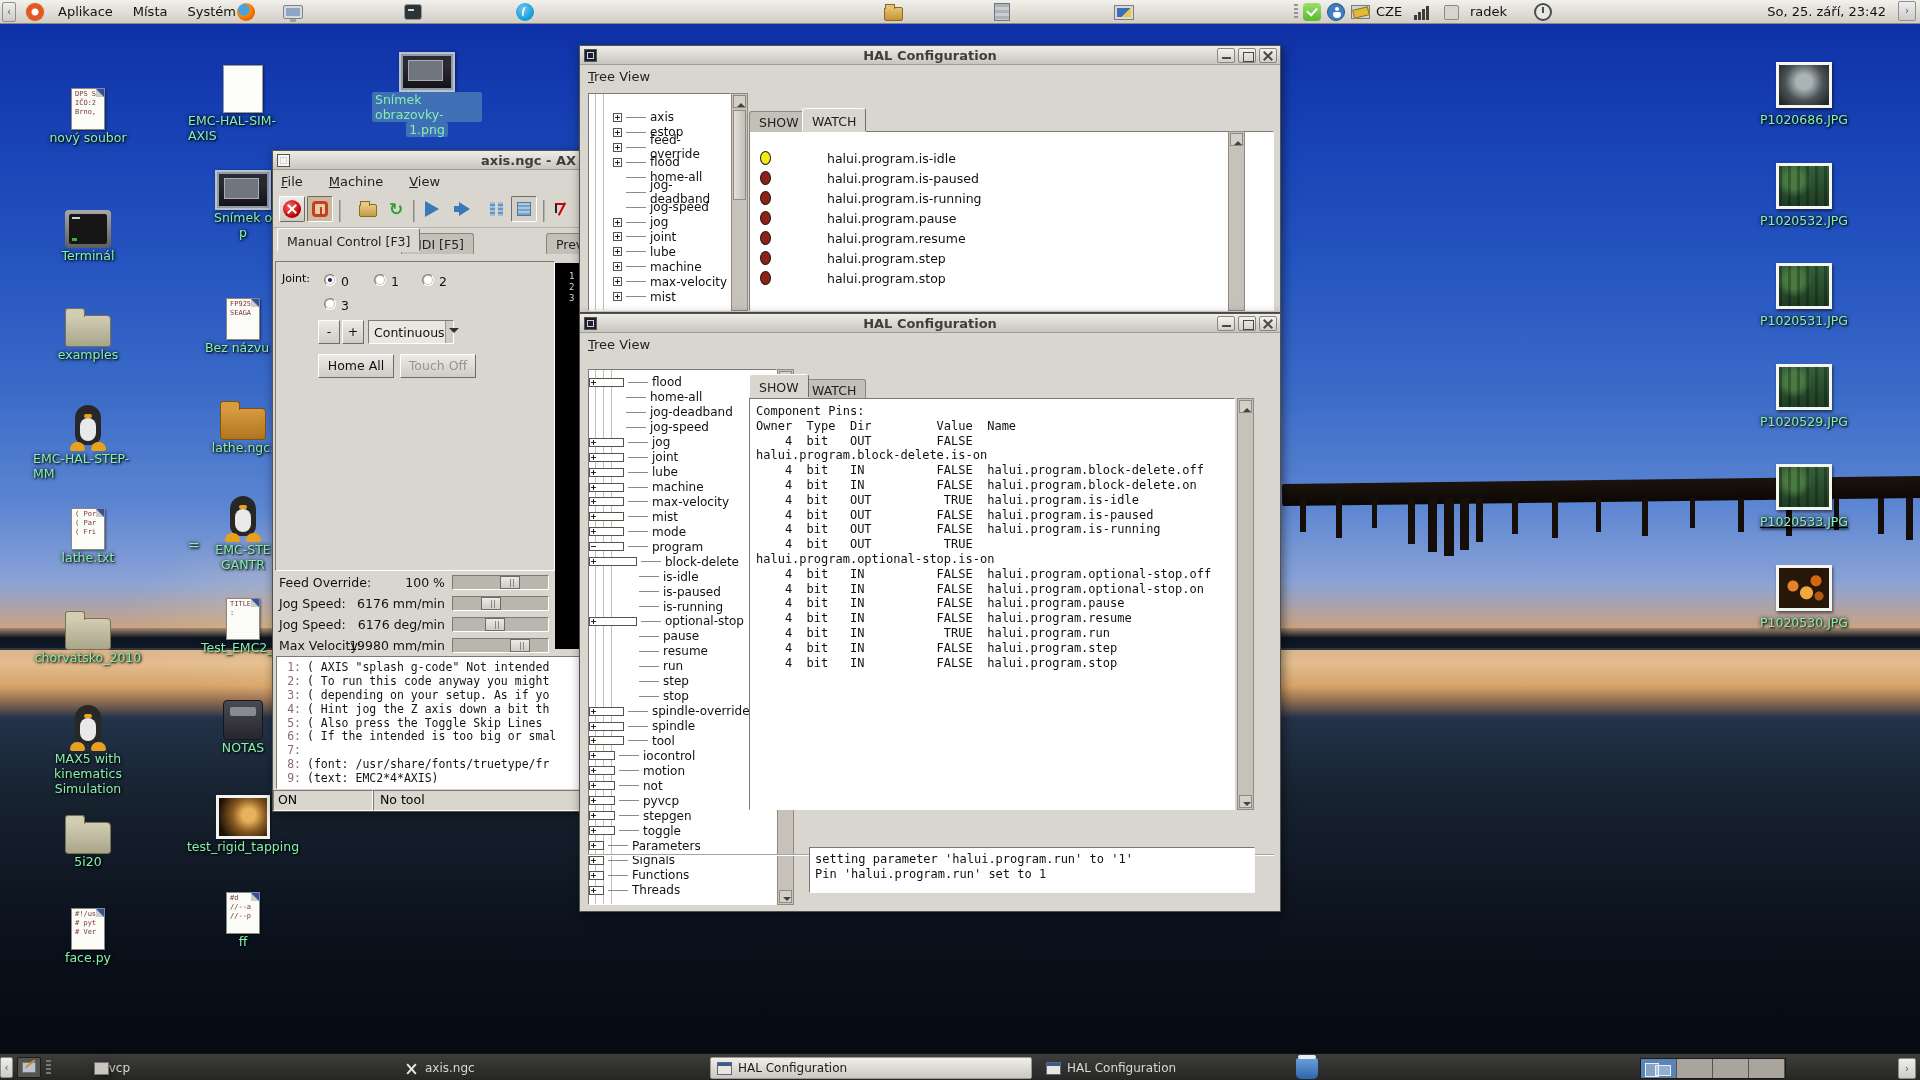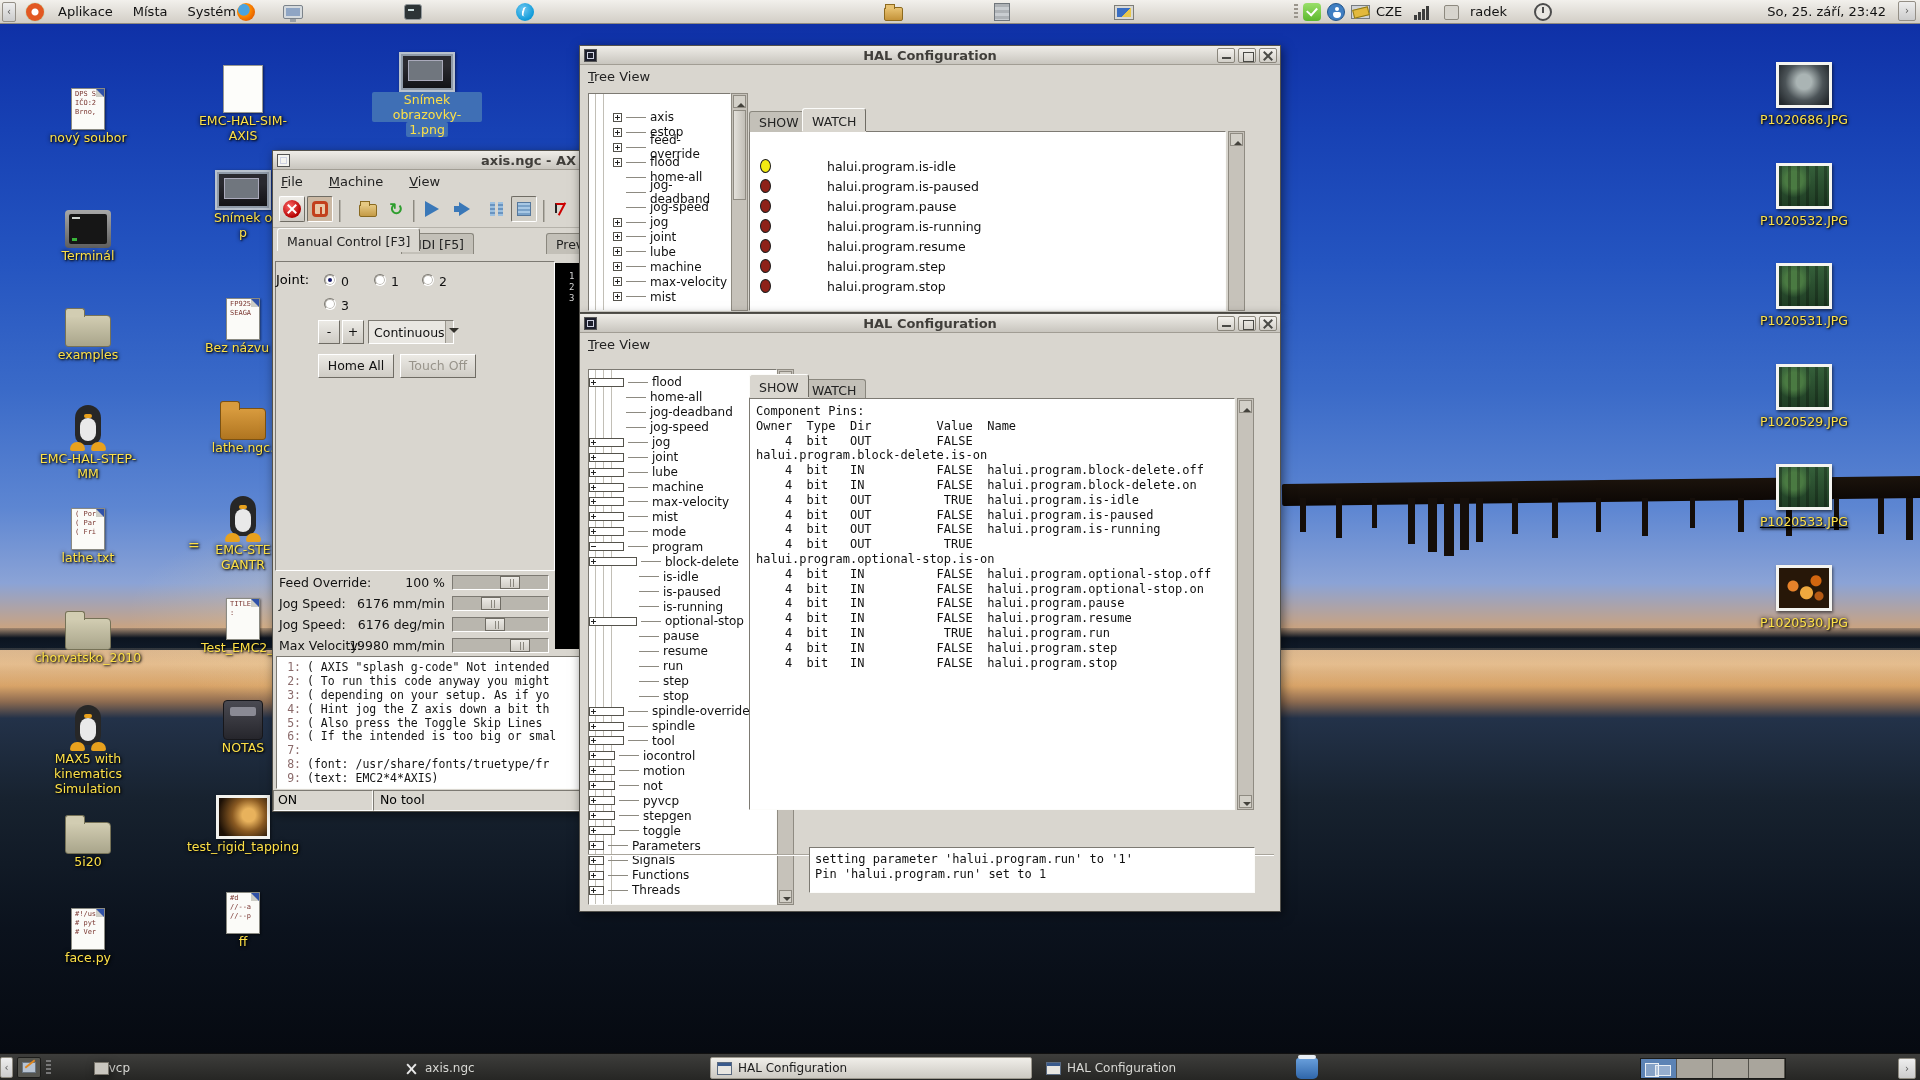--- a/index.html
+++ b/index.html
@@ -16,21 +16,21 @@
         #233249 66.5%, #17222f 74%, #0b121d 86%, #05080e 100%);
   }
   .shore { position:absolute; left:0; top:628px; width:1920px; height:22px;
     background:linear-gradient(180deg, rgba(10,16,26,.2), #0c1420 45%, #101a28); }
   .glint { position:absolute; left:0; top:648px; width:1920px; height:40px;
     background:linear-gradient(180deg, rgba(210,190,160,.18), rgba(90,100,120,.06) 60%, transparent); }
   .pier-deck { position:absolute; left:1282px; top:480px; width:640px; height:22px;
     background:linear-gradient(#1b130c,#0d0805); transform:rotate(-0.7deg); border-radius:2px; }
   .pier-post { position:absolute; background:#150e09; }
 
-  .dt-label { color:#fde047; font-size:12.5px; text-align:center;
+  .dt-label { color:#86efac; font-size:12.5px; 
     text-shadow:1px 1px 2px #000, 0 0 4px #000; line-height:15px; }
   .dicon { position:absolute; display:flex; flex-direction:column; align-items:center; z-index:2; width:110px; }
   .sel-label { background:#3f6fb5; border-radius:2px; padding:0 3px; text-shadow:none; }
 
   
   .i-doc { position:relative; width:34px; height:42px; background:#fbfbf8; border:1px solid #8a8a82;
     box-shadow:1px 1px 2px rgba(0,0,0,.45); }
   .i-doc::after { content:""; position:absolute; right:0; top:0; border-style:solid;
     border-width:0 8px 8px 0; border-color:#c9c9c0 #1a3fa0 #c9c9c0 transparent; opacity:.9; }
   .dl { display:block; font:7px "DejaVu Sans Mono", monospace; color:#79352f; margin:1px 0 0 3px; white-space:pre; }
@@ -504,21 +504,21 @@
       </div>
   </div>
 
   <div style="position:relative;height:26px;">
     <span class="tab active" style="left:4px;top:3px;">Manual Control [F3]</span>
     <span class="tab" style="left:128px;top:5px;">MDI [F5]</span>
     <span class="tab" style="left:273px;top:5px;">Prev</span>
   </div>
 
   <div style="position:absolute;left:2px;top:110px;width:280px;height:310px;border:1px solid #fff;border-top-color:#7d7a73;border-left-color:#7d7a73;">
-    <div style="position:absolute;left:0;top:10px;font-size:13px;">Joint:</div>
+    <div style="position:absolute;left:6px;top:10px;font-size:11px;">Joint:</div>
     <div style="position:absolute;left:48px;top:9px;"><span class="radio on"></span><span class="rlabel">0</span></div>
     <div style="position:absolute;left:98px;top:9px;"><span class="radio"></span><span class="rlabel">1</span></div>
     <div style="position:absolute;left:146px;top:9px;"><span class="radio"></span><span class="rlabel">2</span></div>
     <div style="position:absolute;left:48px;top:33px;"><span class="radio"></span><span class="rlabel">3</span></div>
     <div class="smallbtn" style="left:42px;top:58px;width:22px;height:24px;line-height:22px;">-</div>
     <div class="smallbtn" style="left:66px;top:58px;width:22px;height:24px;line-height:22px;">+</div>
     <div class="combo" style="left:92px;top:58px;width:86px;height:24px;">
       <span class="cv">Continuous</span>
       <span class="ca"></span>
     </div>
@@ -724,41 +724,41 @@
     </div>
   </div>
   <div class="sb" style="left:151px;top:47px;height:218px;">
     <span class="arr up" style="top:1px;"></span>
     <span class="thumb" style="top:16px;height:90px;"></span>
   </div>
 
   <span class="tab" style="left:169px;top:65px;z-index:2;">SHOW</span>
   <span class="tab active" style="left:222px;top:65px;z-index:2;">WATCH</span>
 
-  <div class="sunken" style="position:absolute;left:169px;top:85px;width:477px;height:180px;overflow:hidden;padding-top:24px;">
+  <div class="sunken" style="position:absolute;left:169px;top:85px;width:525px;height:180px;overflow:hidden;padding-top:16px;">
     <div>
 
       <div class="wrow">
         <span class="led yellow"></span>
         <span class="wname">halui.program.is-idle</span>
       </div>
 
       <div class="wrow">
         <span class="led red"></span>
         <span class="wname">halui.program.is-paused</span>
       </div>
 
       <div class="wrow">
         <span class="led red"></span>
-        <span class="wname">halui.program.pause</span>
+        <span class="wname">halui.program.is-running</span>
       </div>
 
       <div class="wrow">
         <span class="led red"></span>
-        <span class="wname">halui.program.is-running</span>
+        <span class="wname">halui.program.pause</span>
       </div>
 
       <div class="wrow">
         <span class="led red"></span>
         <span class="wname">halui.program.resume</span>
       </div>
 
 
       <div class="wrow">
         <span class="led red"></span>

